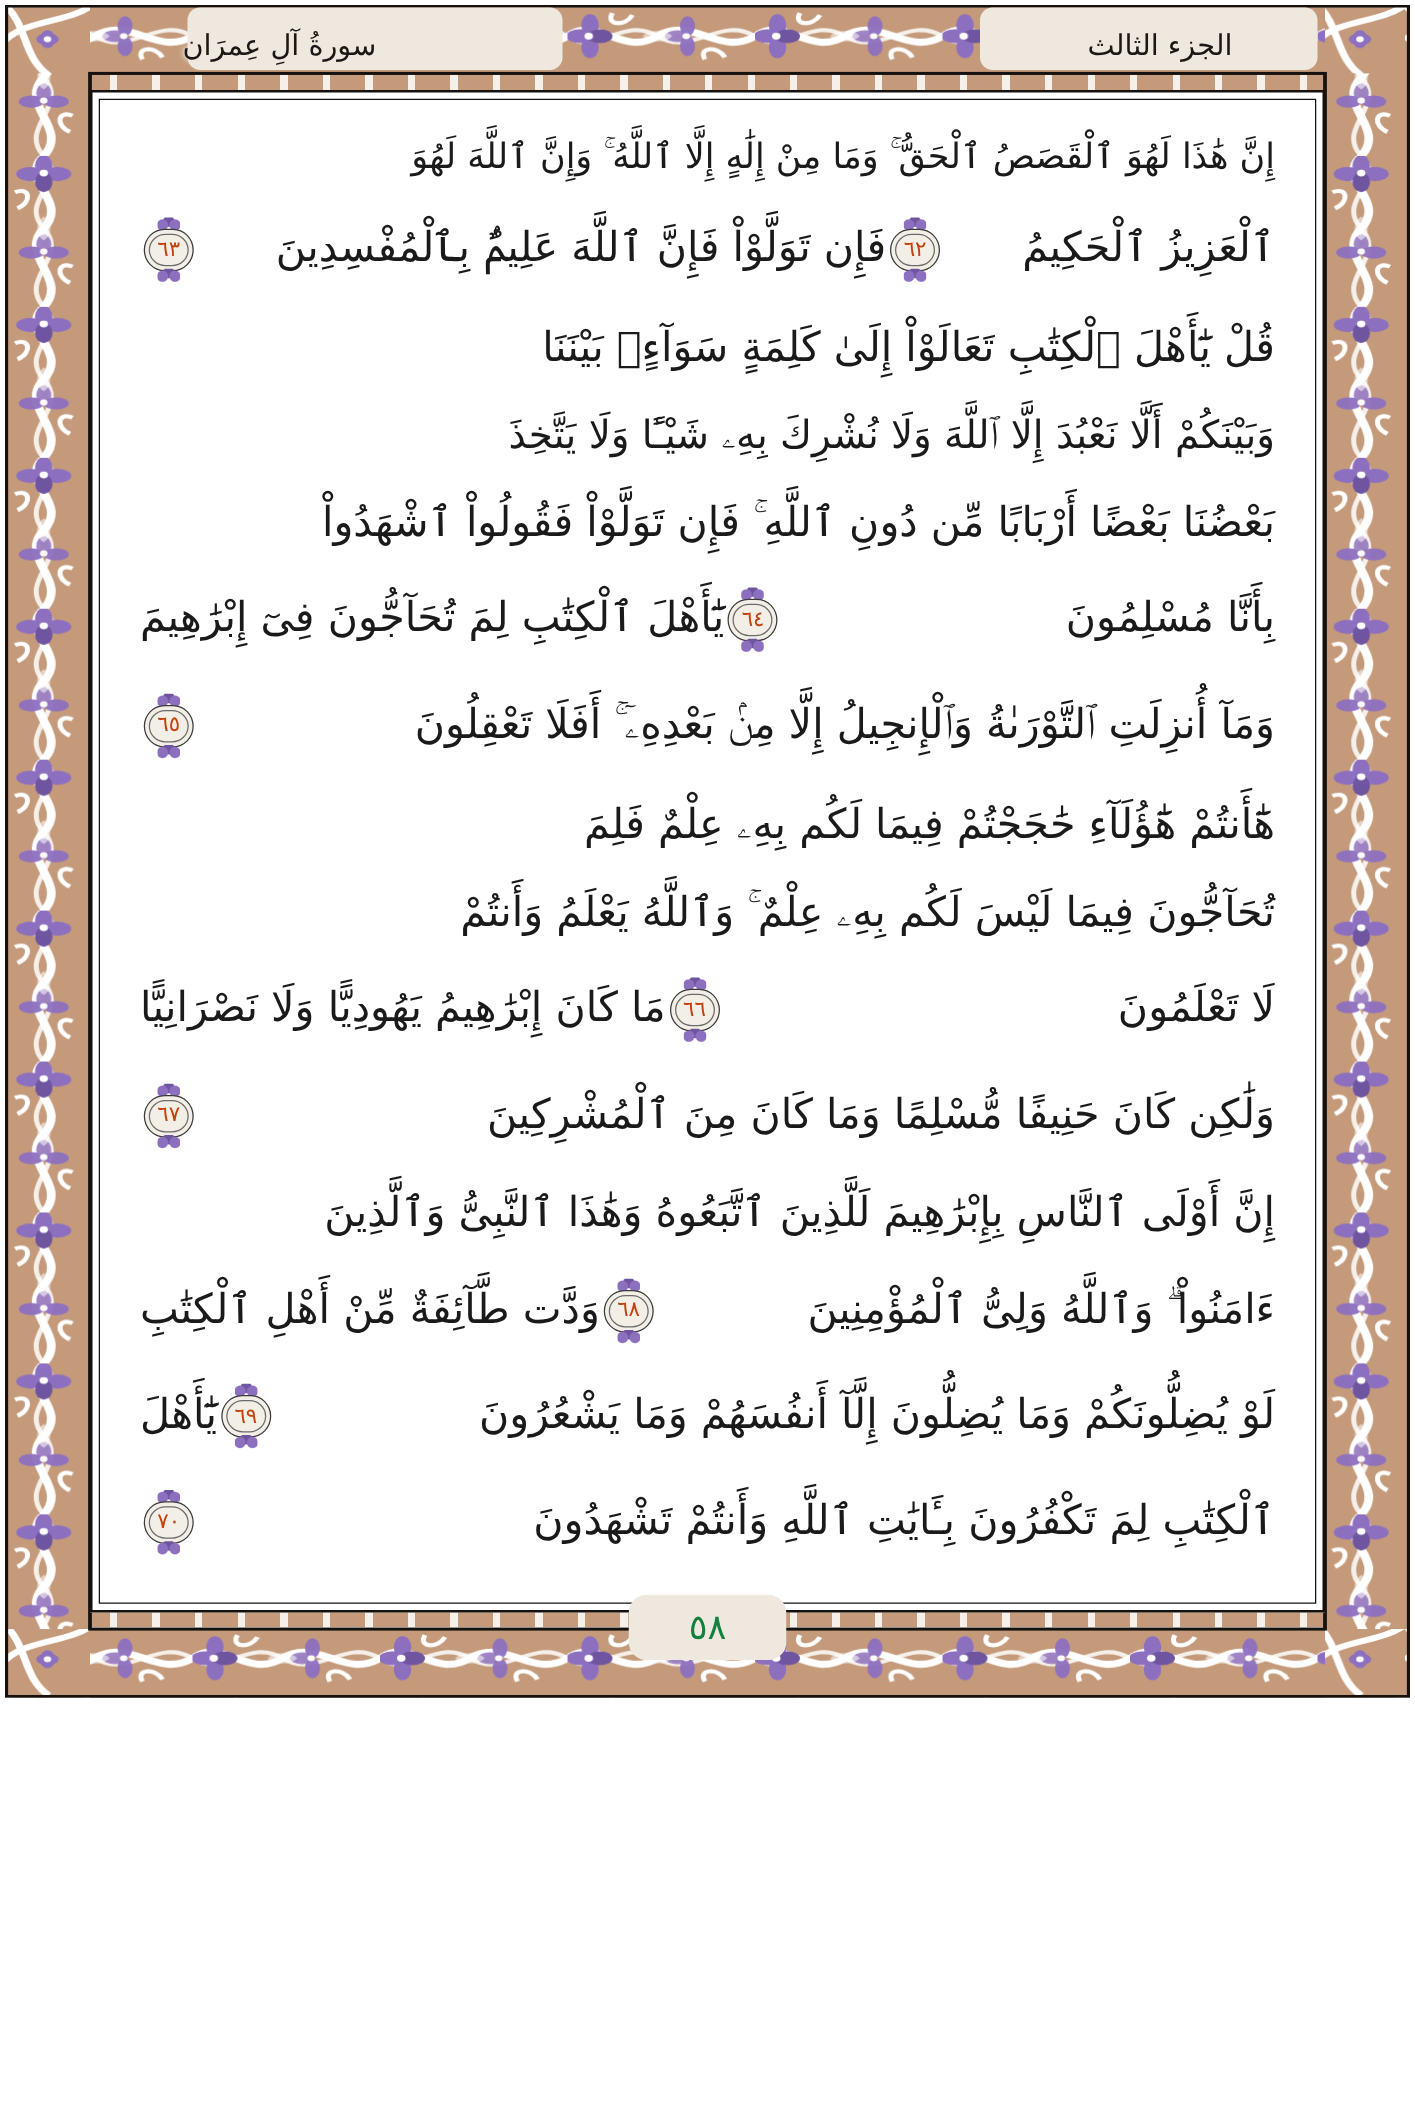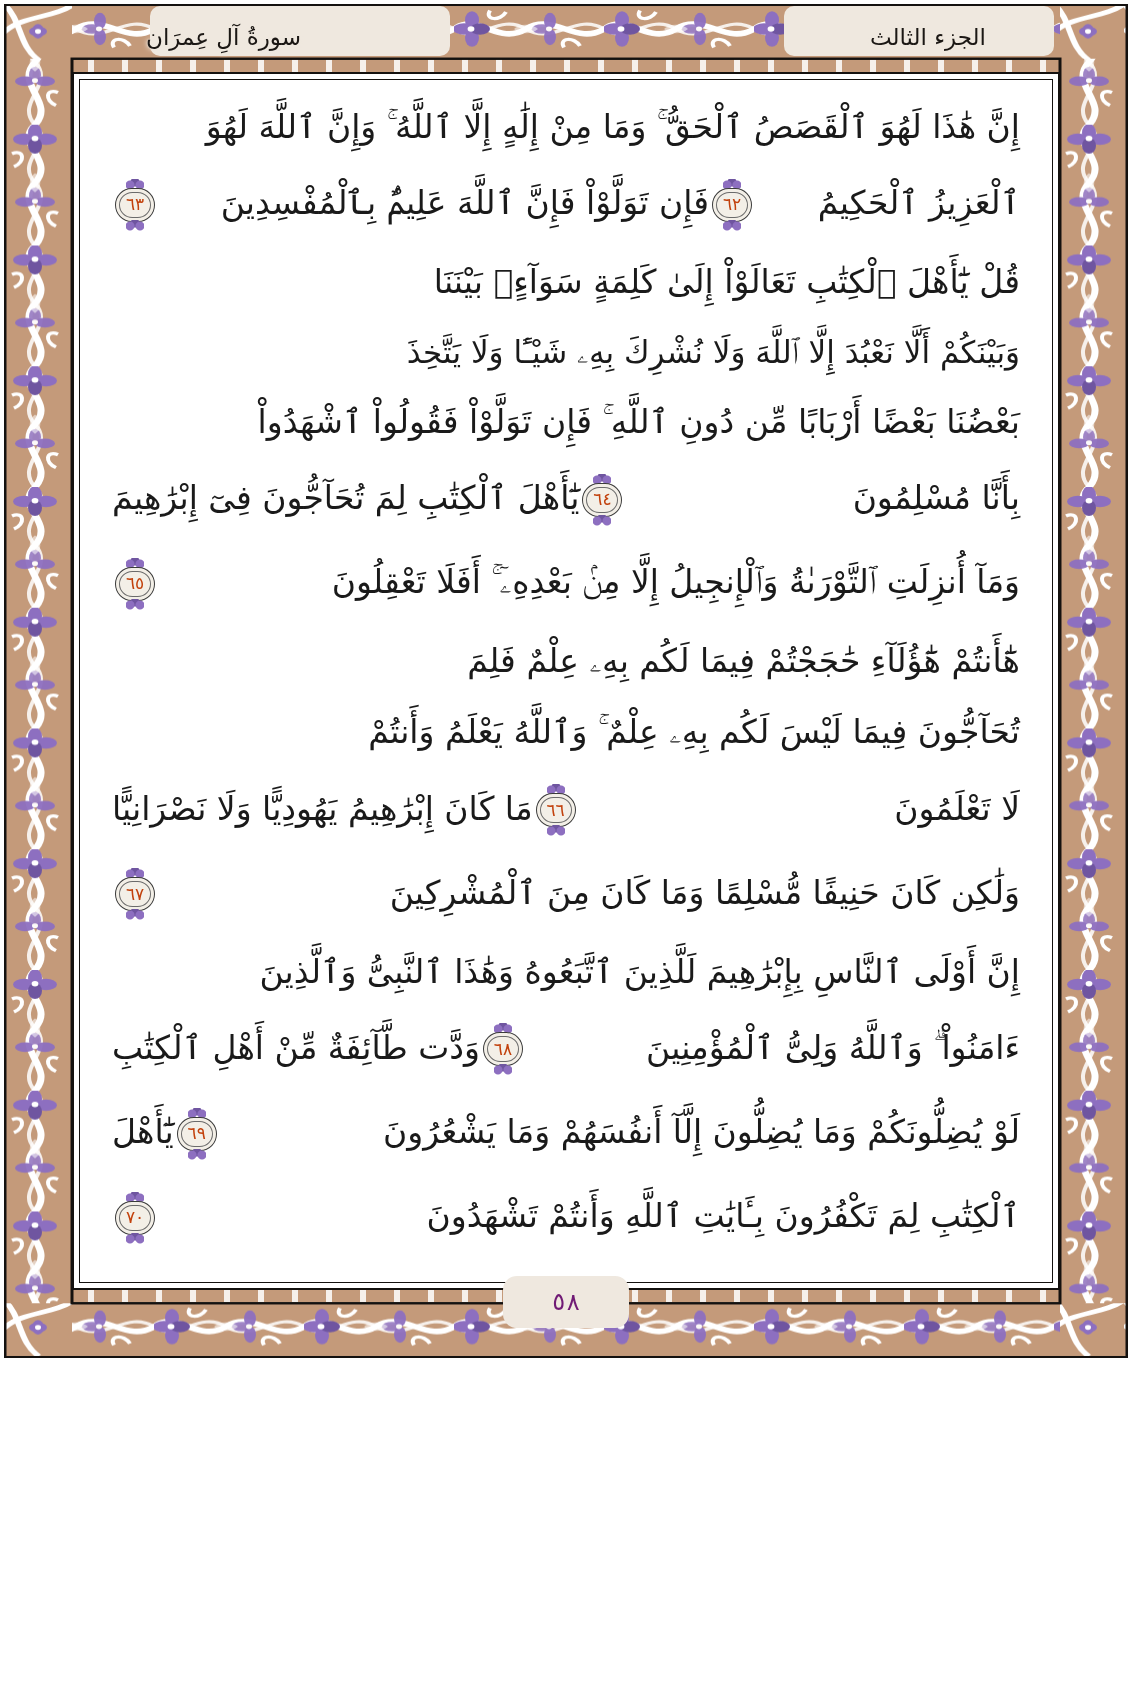--- a/index.html
+++ b/index.html
@@ -168,23 +168,23 @@
     position:absolute;
     left:50%;transform:translateX(-50%);
     bottom:34px;
     width:126px;height:52px;
     background:#efe8df;
     border-radius:14px;
     display:flex;align-items:center;justify-content:center;
     z-index:7;
   }
   .footer-badge .pn{
-    font-family:Liberation Mono, monospace;
-    font-size:24px;
-    color:#701a75;
+    font-family:Liberation Serif, serif;
+    font-size:28px;
+    color:#15803d;
     direction:rtl;
   }
 </style>
 </head>
 <body>
 
 <div class="page">
 
   <div class="border-frame"></div>
 
@@ -264,21 +264,21 @@
   <div class="header-plate plate-left"></div>
 
   <div class="header-band">
     <span class="header-text">سورةُ آلِ عِمرَان</span>
     <span class="header-text">الجزء الثالث</span>
   </div>
 
   <div class="inner-gutter"></div>
 
   <div class="text-panel" id="text-panel">
-      <div class="aya-line" style="font-size: 33px;"><span class="seg">إِنَّ هَٰذَا لَهُوَ ٱلْقَصَصُ ٱلْحَقُّ ۚ وَمَا مِنْ إِلَٰهٍ إِلَّا ٱللَّهُ ۚ وَإِنَّ ٱللَّهَ لَهُوَ</span> </div>
+      <div class="aya-line" style="font-size: 28px;"><span class="seg">إِنَّ هَٰذَا لَهُوَ ٱلْقَصَصُ ٱلْحَقُّ ۚ وَمَا مِنْ إِلَٰهٍ إِلَّا ٱللَّهُ ۚ وَإِنَّ ٱللَّهَ لَهُوَ</span> </div>
       <div class="aya-line" style="font-size: 33px;"><span class="seg">ٱلْعَزِيزُ ٱلْحَكِيمُ</span> <span class="aya-mark"><span class="petal top"></span><span class="oval">
             <span class="num">٦٢</span>
           </span><span class="petal bot"></span></span><span class="seg">فَإِن تَوَلَّوْاْ فَإِنَّ ٱللَّهَ عَلِيمٌۢ بِٱلْمُفْسِدِينَ</span> <span class="aya-mark"><span class="petal top"></span><span class="oval">
             <span class="num">٦٣</span>
           </span><span class="petal bot"></span></span></div>
       <div class="aya-line" style="font-size: 33px;"><span class="seg">قُلْ يَٰٓأَهْلَ ٱلْكِتَٰبِ تَعَالَوْاْ إِلَىٰ كَلِمَةٍ سَوَآءٍۭ بَيْنَنَا</span> </div>
       <div class="aya-line" style="font-size: 31px;"><span class="seg">وَبَيْنَكُمْ أَلَّا نَعْبُدَ إِلَّا ٱللَّهَ وَلَا نُشْرِكَ بِهِۦ شَيْـًٔا وَلَا يَتَّخِذَ</span> </div>
       <div class="aya-line" style="font-size: 33px;"><span class="seg">بَعْضُنَا بَعْضًا أَرْبَابًا مِّن دُونِ ٱللَّهِ ۚ فَإِن تَوَلَّوْاْ فَقُولُواْ ٱشْهَدُواْ</span> </div>
       <div class="aya-line" style="font-size: 33px;"><span class="seg">بِأَنَّا مُسْلِمُونَ</span> <span class="aya-mark"><span class="petal top"></span><span class="oval">
             <span class="num">٦٤</span>

